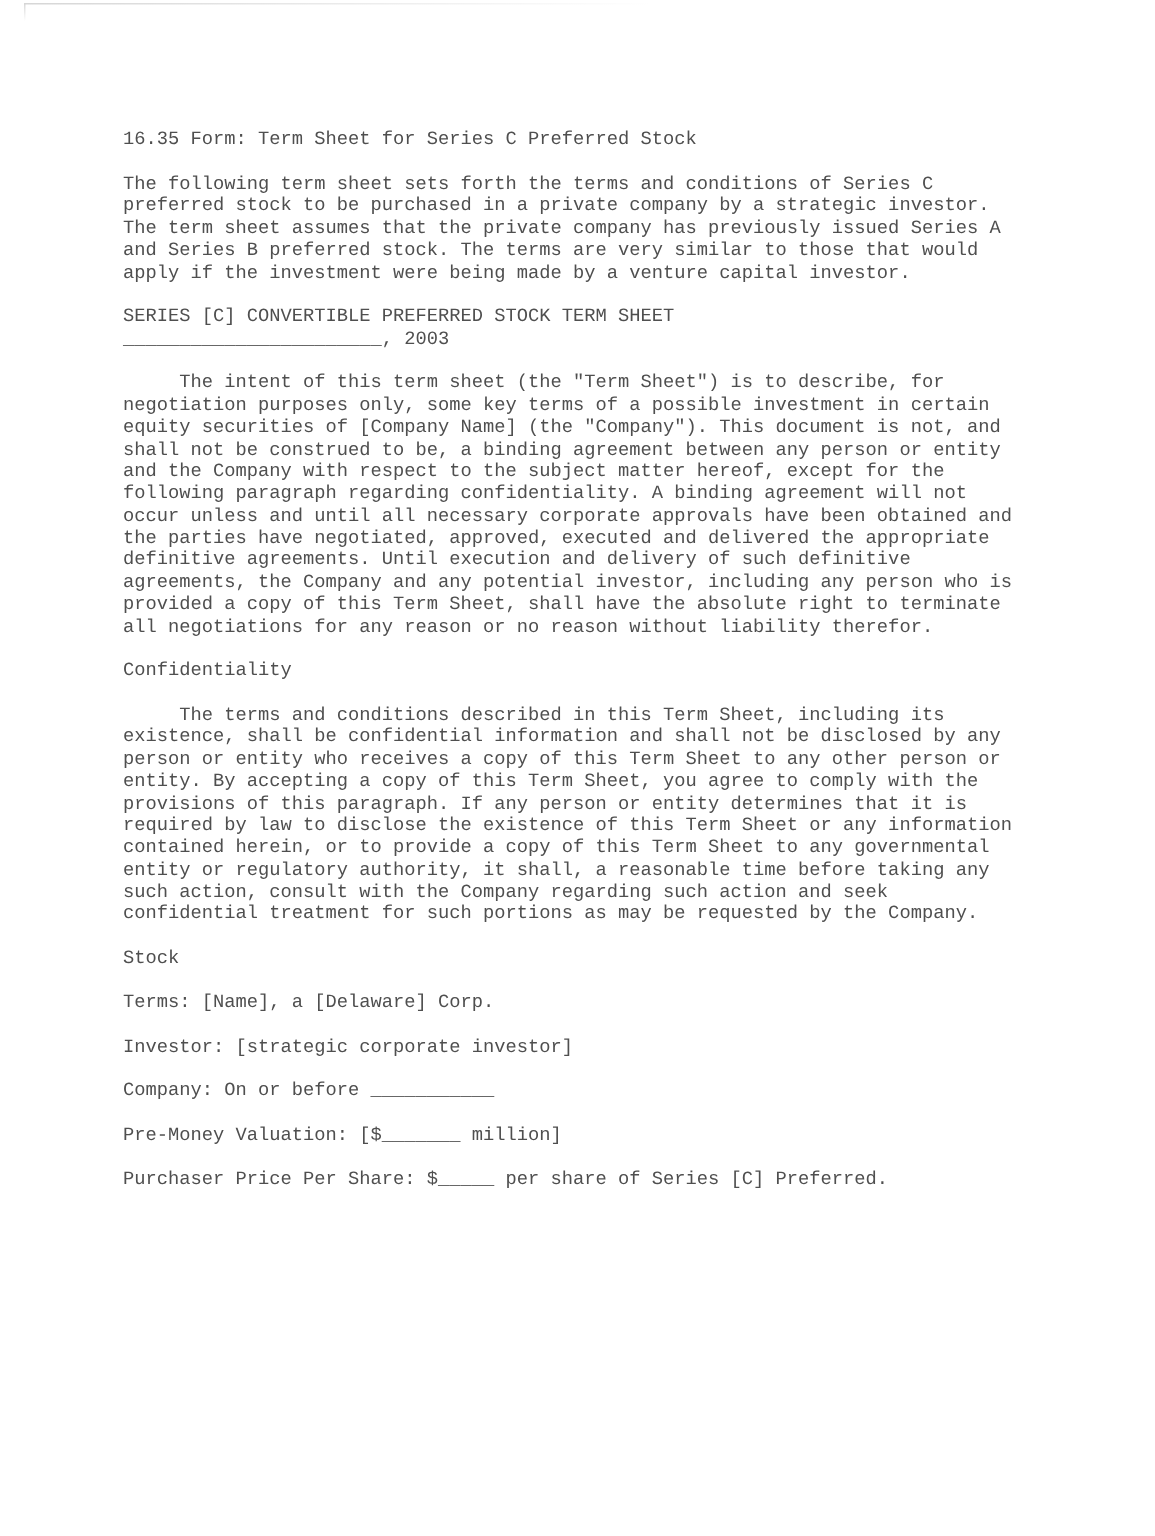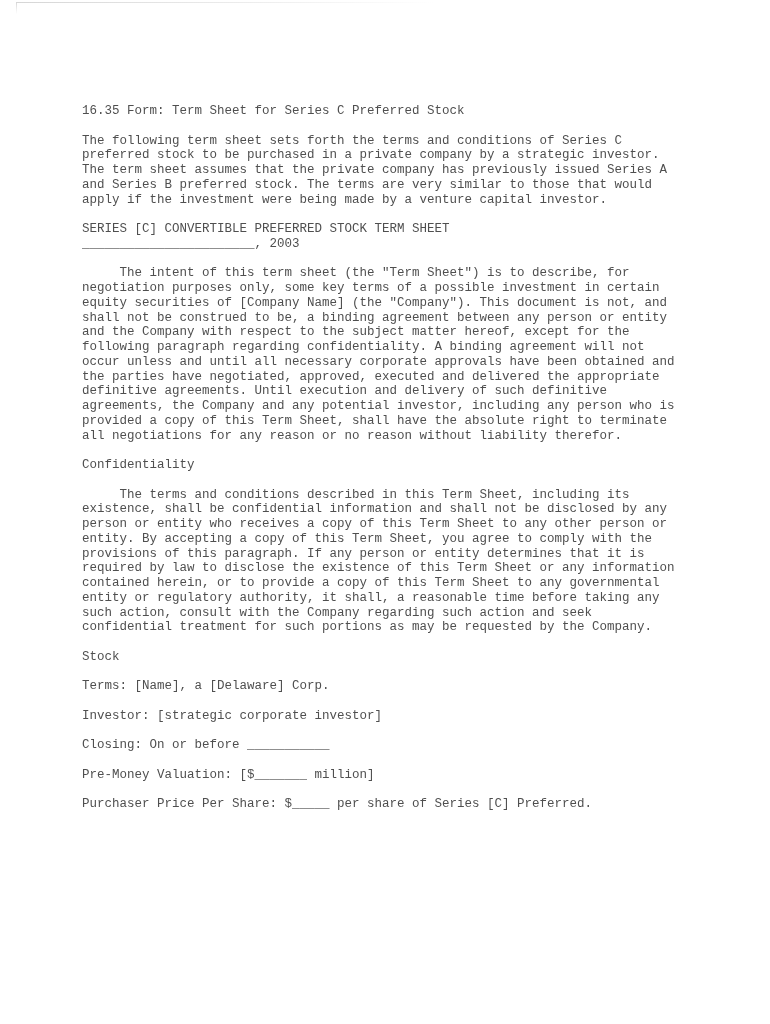--- a/index.html
+++ b/index.html
@@ -28,21 +28,21 @@
       position: absolute;
       left: 16px;
       top: 2px;
       width: 1px;
       height: 12px;
       background: linear-gradient(to bottom, #d6d6d6, rgba(214,214,214,0));
     }
     .content {
       position: absolute;
       left: 82px;
-      top: 104px;
+      top: 86px;
       width: 660px;
       color: #4f4f4f;
       font-size: 12.5px;
       line-height: 14.75px;
       letter-spacing: 0;
     }
     .para {
       white-space: pre;
       margin: 0 0 14.75px 0;
     }
@@ -85,17 +85,17 @@
 entity. By accepting a copy of this Term Sheet, you agree to comply with the
 provisions of this paragraph. If any person or entity determines that it is
 required by law to disclose the existence of this Term Sheet or any information
 contained herein, or to provide a copy of this Term Sheet to any governmental
 entity or regulatory authority, it shall, a reasonable time before taking any
 such action, consult with the Company regarding such action and seek
 confidential treatment for such portions as may be requested by the Company.</div>
     <div class="para">Stock</div>
     <div class="para">Terms: [Name], a [Delaware] Corp.</div>
     <div class="para">Investor: [strategic corporate investor]</div>
-    <div class="para">Closing: On or before ___________</div>
+    <div class="para">Company: On or before ___________</div>
     <div class="para">Pre-Money Valuation: [$_______ million]</div>
     <div class="para">Purchaser Price Per Share: $_____ per share of Series [C] Preferred.</div>
   </div>
 </div>
 
 </body></html>

